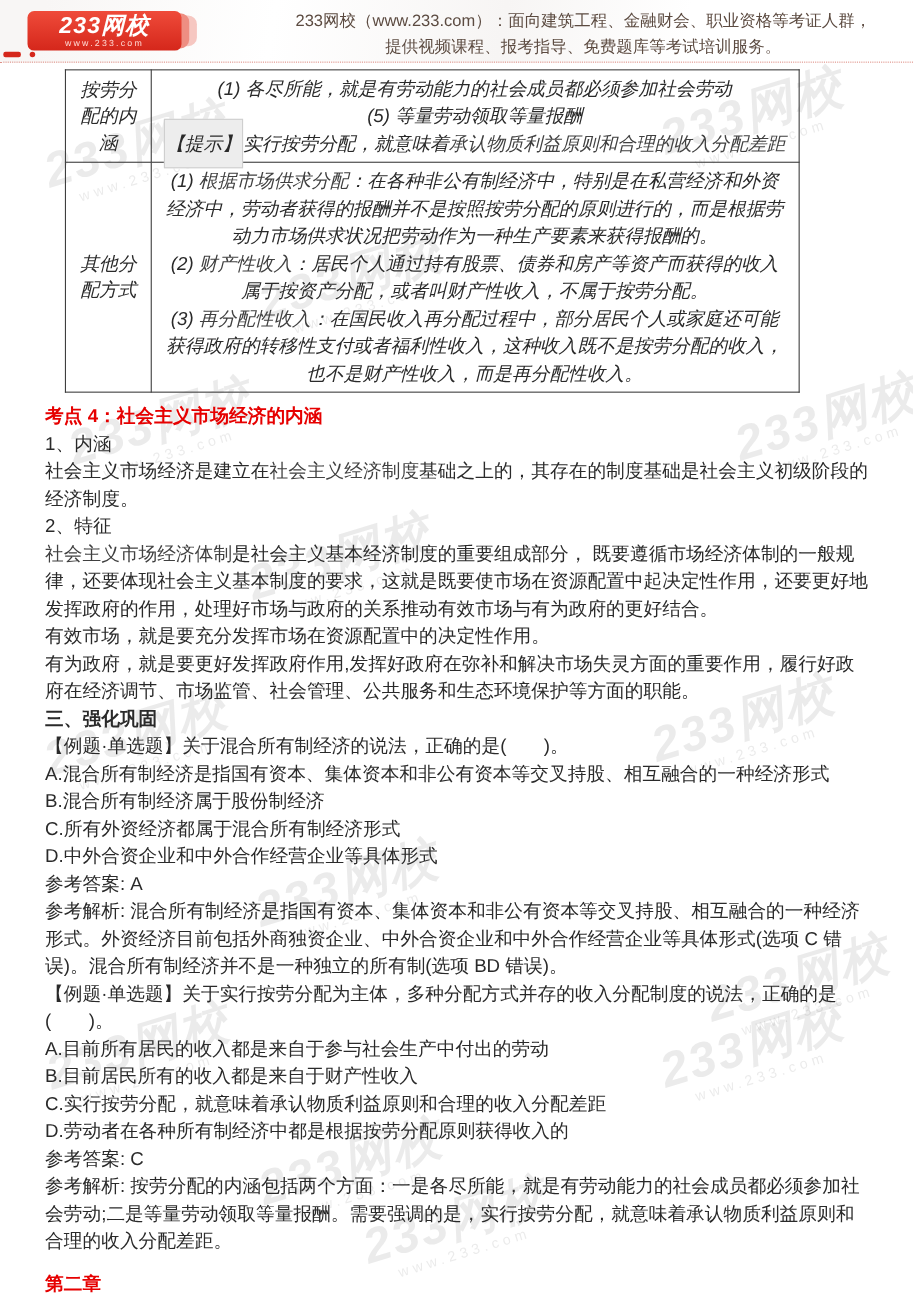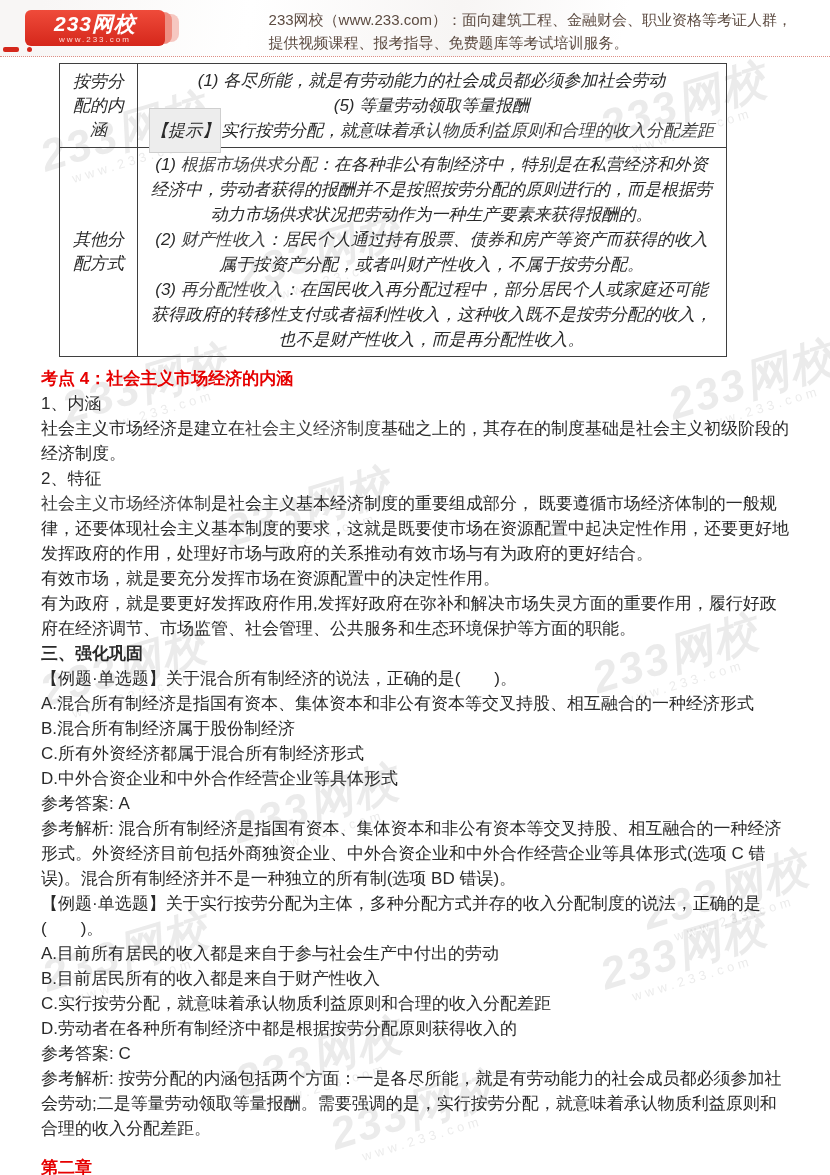--- a/index.html
+++ b/index.html
@@ -21,21 +21,21 @@
     background:linear-gradient(100deg,#f8f6f5 5%,#ffffff 30%,#f7f5f4 55%,#ffffff 75%);
     border-bottom:1px dotted #de8f86; }
   .logo { position:absolute; left:25px; top:10px; width:140px; height:36px; }
   .logo-back2 { position:absolute; right:-14px; top:4px; width:34px; height:28px; background:#f6c7c1; border-radius:8px; }
   .logo-back1 { position:absolute; right:-7px; top:2px; width:32px; height:32px; background:#ee8e82; border-radius:8px; }
   .logo-chip { position:absolute; inset:0; background:linear-gradient(180deg,#ef4b3a,#d5271b); border-radius:6px; text-align:center; }
   .logo-brand { font-size:21px; font-weight:bold; font-style:italic; color:#fff; line-height:23px; padding-top:2px; letter-spacing:1px; }
   .logo-url { font-size:8px; color:#ffd9d4; letter-spacing:2px; line-height:9px; }
   .logo-dash { position:absolute; left:3px; top:47px; width:16px; height:5px; background:#d5271b; border-radius:2px; }
   .logo-dot  { position:absolute; left:27px; top:47px; width:5px;  height:5px; background:#d5271b; border-radius:50%; }
-  .tagline { position:absolute; right:38px; top:8px; text-align:left; font-size:15px; line-height:23px; color:#5c4b41; }
+  .tagline { position:absolute; right:38px; top:8px; text-align:center; font-size:15px; line-height:23px; color:#5c4b41; }
   
   table.info-table { border-collapse:collapse; margin:6px 41px 0 59px; width:668px;font-style:italic; }
   .info-table td { border:1px solid #3f3f3f; vertical-align:middle;text-align:center; }
   .info-table td.label { width:78px; text-align:center; font-size:17px; line-height:24px; padding:0 6px; color:#2a2a2a; }
   .info-table td.cell { padding:4px 10px 4px 9px; font-size:17px; line-height:25px; color:#2a2a2a; }
   .info-table p { margin:0; }
   .lk { color:#404040; }
   .hint-tag { background:#ededed; border:1px solid #cfcfcf; padding:12px 1px; }
   
   .para, .h-line { margin:0 41px; font-size:17px; line-height:25px; color:#2a2a2a; }

